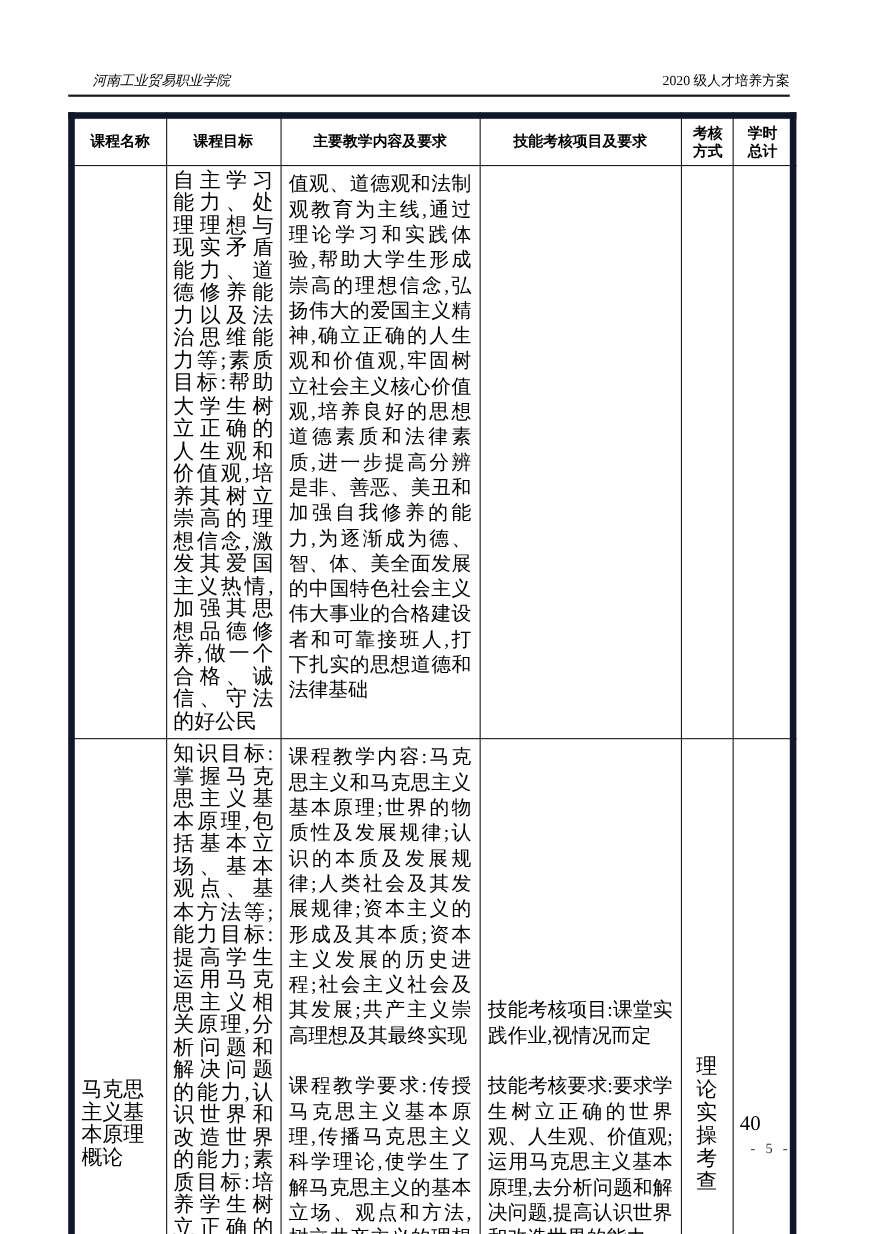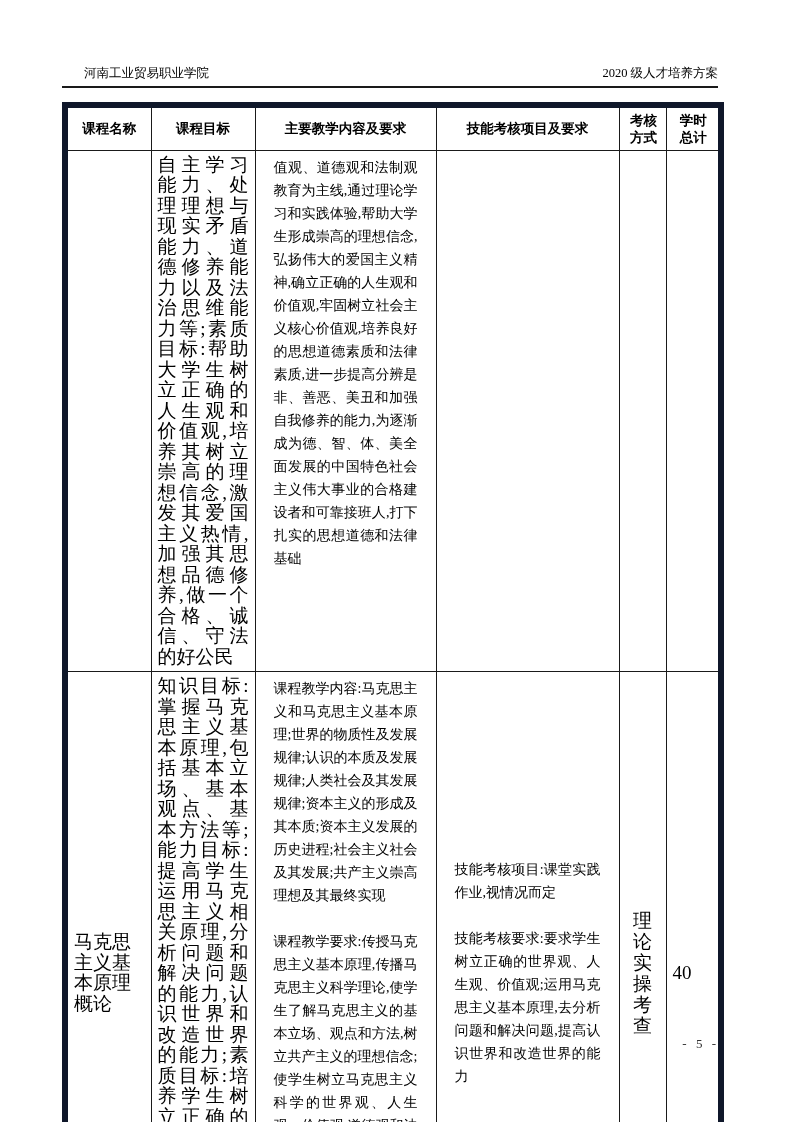--- a/index.html
+++ b/index.html
@@ -20,21 +20,21 @@
     left: 62px;
     width: 656px;
     display: flex;
     justify-content: space-between;
     align-items: flex-end;
     border-bottom: 2px solid #1a1a1a;
     padding-bottom: 6px;
     font-size: 12.5px;
     line-height: 14px;
   }
-  .running-header .hdr-left { padding-left: 22px; }
+  .running-header .hdr-left { padding-left: 22px; font-style: italic; }
   .curriculum-table {
     position: absolute;
     top: 102px;
     left: 62px;
     width: 656px;
     border-collapse: collapse;
     table-layout: fixed;
     border: 6px solid #0f172a;
   }
   .curriculum-table th,
@@ -49,21 +49,21 @@
     text-align: center;
     font-family: "Liberation Sans", "DejaVu Sans", sans-serif;
     font-weight: bold;
     font-size: 13.5px;
     line-height: 17px;
   }
   .narrow-head { display: inline-block; width: 2.15em; text-align: right; }
   tr.row-1 { height: 410px; }
   tr.row-2 { height: 463px; }
   td.cell { padding: 4px 6px; font-size: 19px; line-height: 20.5px; }
-  td.cell-wide { padding: 5px 18px; font-size: 14px; line-height: 23px; }
+  td.cell-wide { padding: 5px 7px; font-size: 18px; line-height: 23px; }
   .justify-cjk { text-align: justify; text-justify: inter-character; }
   td.v-middle { vertical-align: middle; }
   td.t-center { text-align: left; }
   .cell p + p, .cell-wide p + p { margin-top: 23px; }
   .method-line { display: block; text-align: center; line-height: 21px; }
   .page-number {
     position: absolute;
     top: 1036px;
     right: 74px;
     font-size: 13px;

